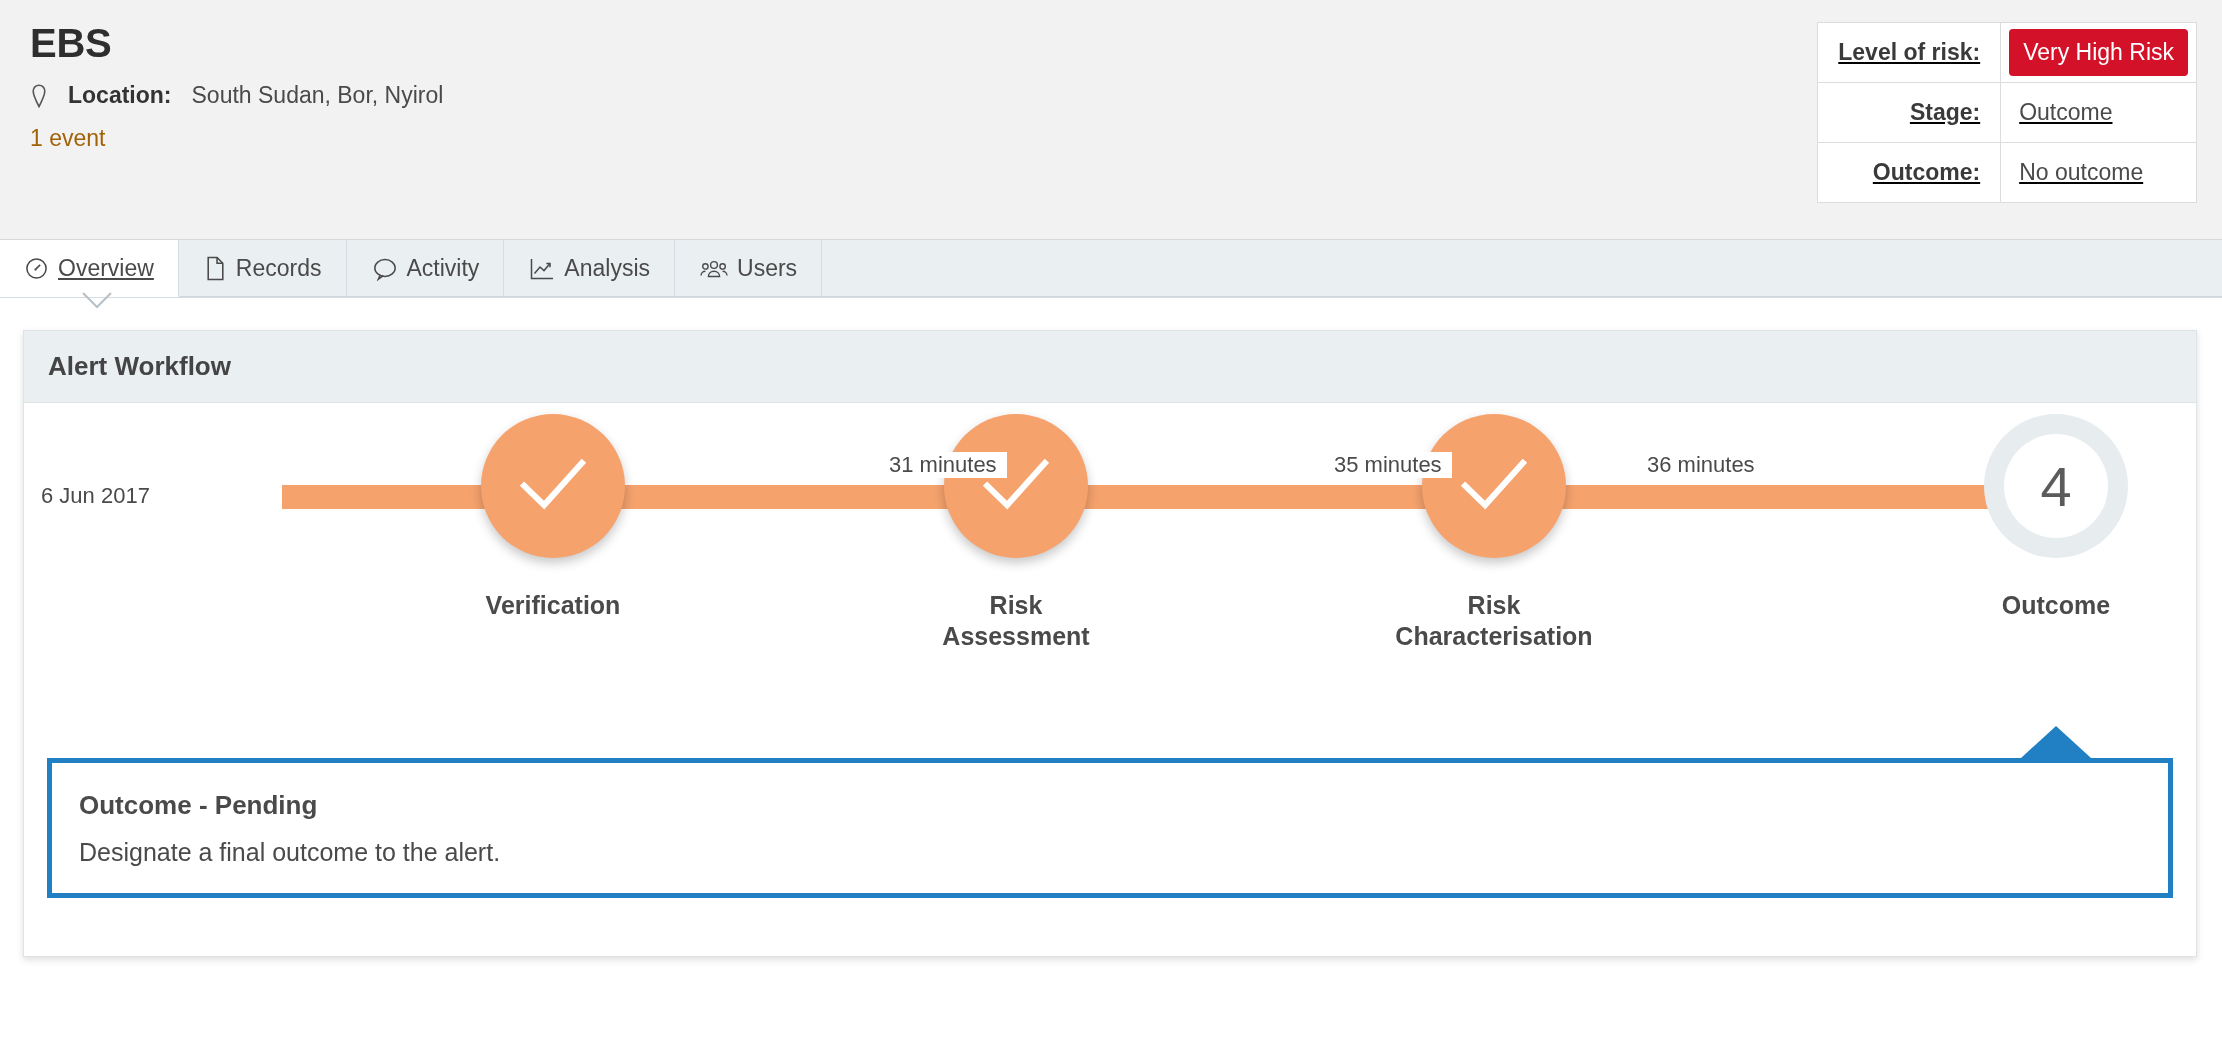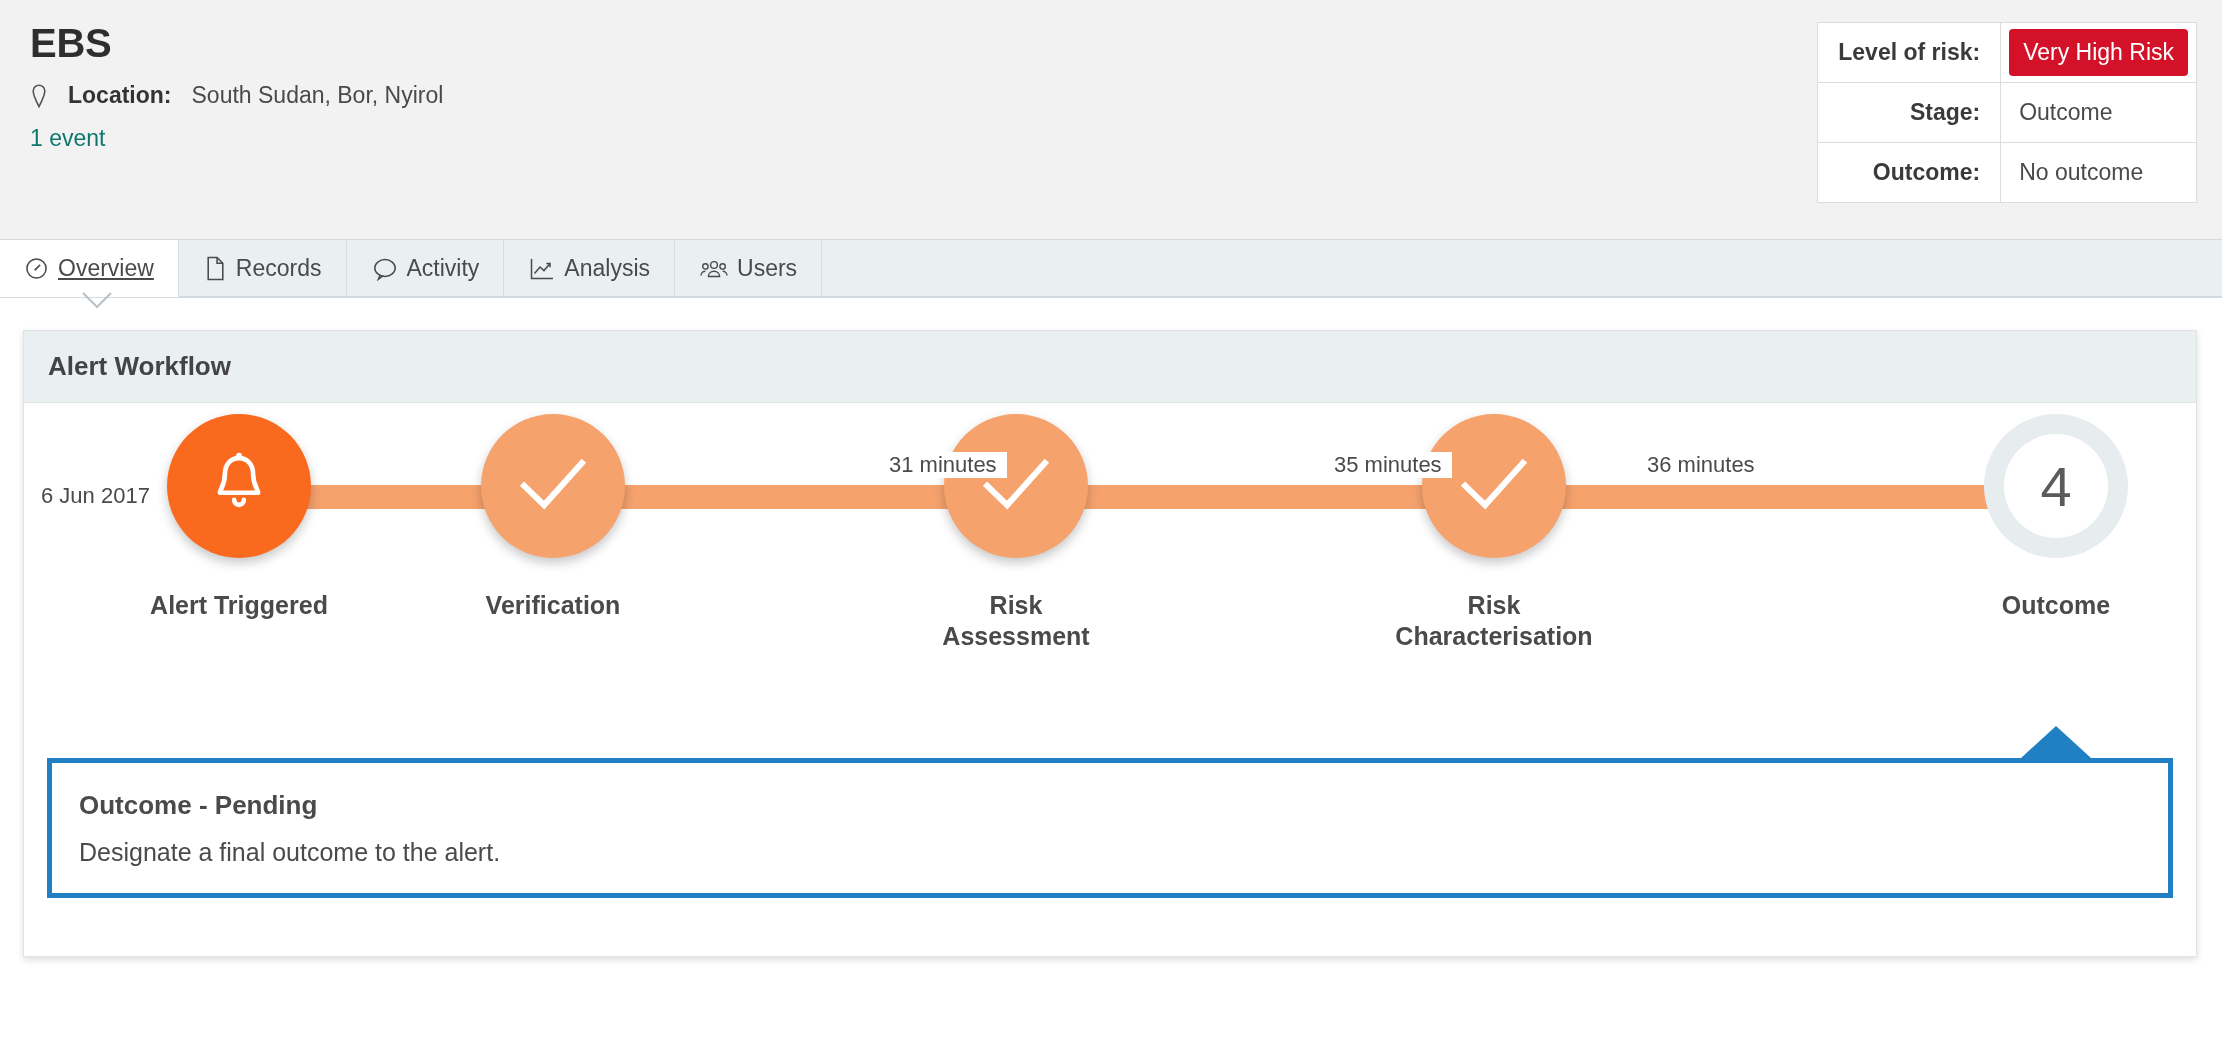--- a/index.html
+++ b/index.html
@@ -22,27 +22,28 @@
     font-size: 40px; font-weight: bold; color: #2e2e2e;
     letter-spacing: -0.3px; line-height: 1.05;
   }
   .location-row {
     display: flex; align-items: center; gap: 20px;
     margin-top: 18px; font-size: 23px; color: #4a4a4a;
   }
   .pin-icon { width: 18px; height: 24px; display: block; }
   .location-label { font-weight: bold; color: #333; }
   .location-value { color: #4a4a4a; }
-  .event-count { margin-top: 16px; font-size: 23px; color: #0f766e; }
+  .event-count { margin-top: 16px; font-size: 23px; color: #a16207; }
 
   
   .risk-table {
     position: absolute; right: 25px; top: 22px;
     border-collapse: collapse;
     background: #000000;
+    text-decoration: underline;
   }
   .risk-table td {
     border: 1px solid #dcdcdc;
     font-size: 23px;
     height: 60px;
     vertical-align: middle;
   }
   .risk-table td.key {
     text-align: right; font-weight: bold; color: #3a3a3a;
     padding: 0 20px; white-space: nowrap; background:#fff;
@@ -327,32 +328,20 @@
   <div class="card-header">Alert Workflow</div>
 
   <div class="card-body">
 
     <div class="workflow">
 
       <div class="start-date" style="left:17px; top:80px;">6 Jun 2017</div>
 
       <div class="track" style="left:258px; top:82px; width:1815px;"></div>
 
-      <div class="node" style="left:110px; top:11px; width:210px;">
-        <div class="bubble primary">
-          <span>
-            <svg width="62" height="66" viewBox="0 0 56 60" fill="none" stroke="#ffffff" stroke-width="4.2" stroke-linejoin="round" stroke-linecap="round">
-              <path d="M28 6.5c-8 0-12.8 6.2-12.8 14.2 0 10.6-4.6 14.6-4.6 17.2h34.8c0-2.6-4.6-6.6-4.6-17.2C40.8 12.7 36 6.5 28 6.5z"></path>
-              <circle cx="28" cy="4.2" r="2.6" fill="#ffffff" stroke="none"></circle>
-              <path d="M23.6 44.4c0 2.6 2 4.6 4.4 4.6s4.4-2 4.4-4.6"></path>
-            </svg>
-          </span>
-        </div>
-        <div class="node-label">Alert Triggered</div>
-      </div>
 
       <div class="node" style="left:424px; top:11px; width:210px;">
         <div class="bubble done">
           <span>
             <svg width="74" height="60" viewBox="0 0 66 54" fill="none" stroke="#ffffff" stroke-width="5.4" stroke-linecap="square">
               <path d="M7 28.5 25 46 59 8"></path>
             </svg>
           </span>
         </div>
         <div class="node-label">Verification</div>

